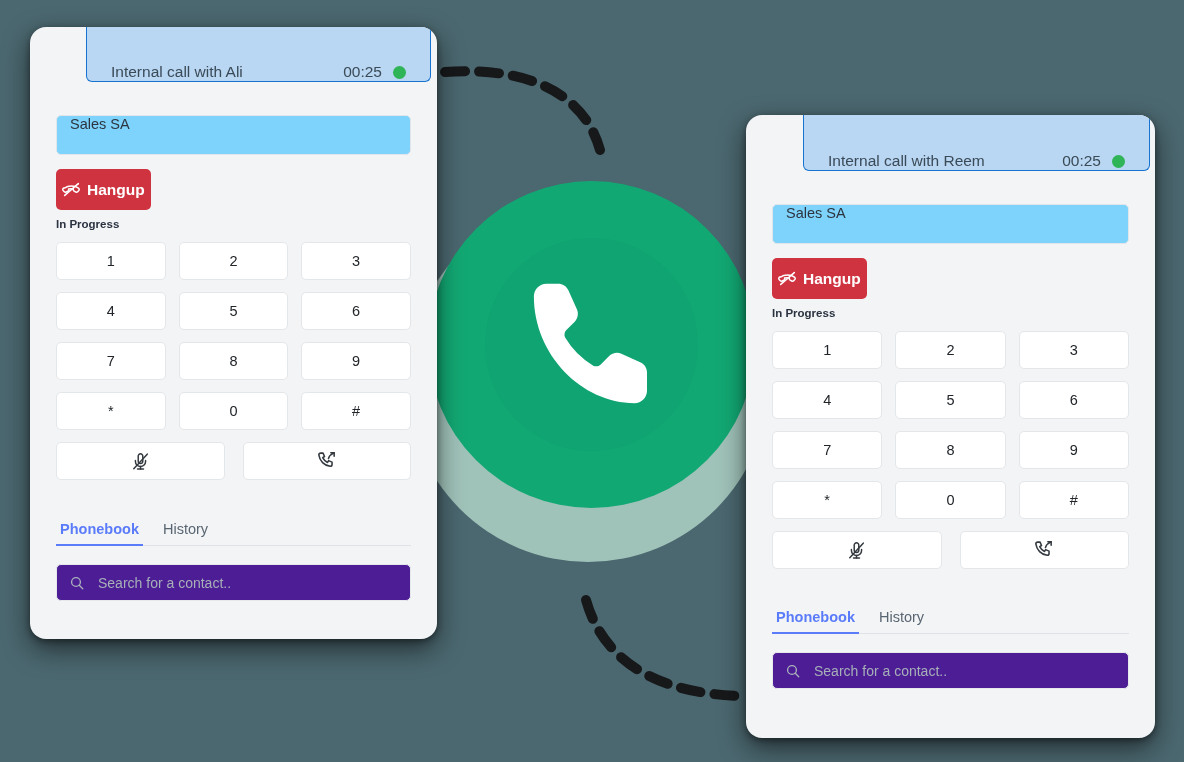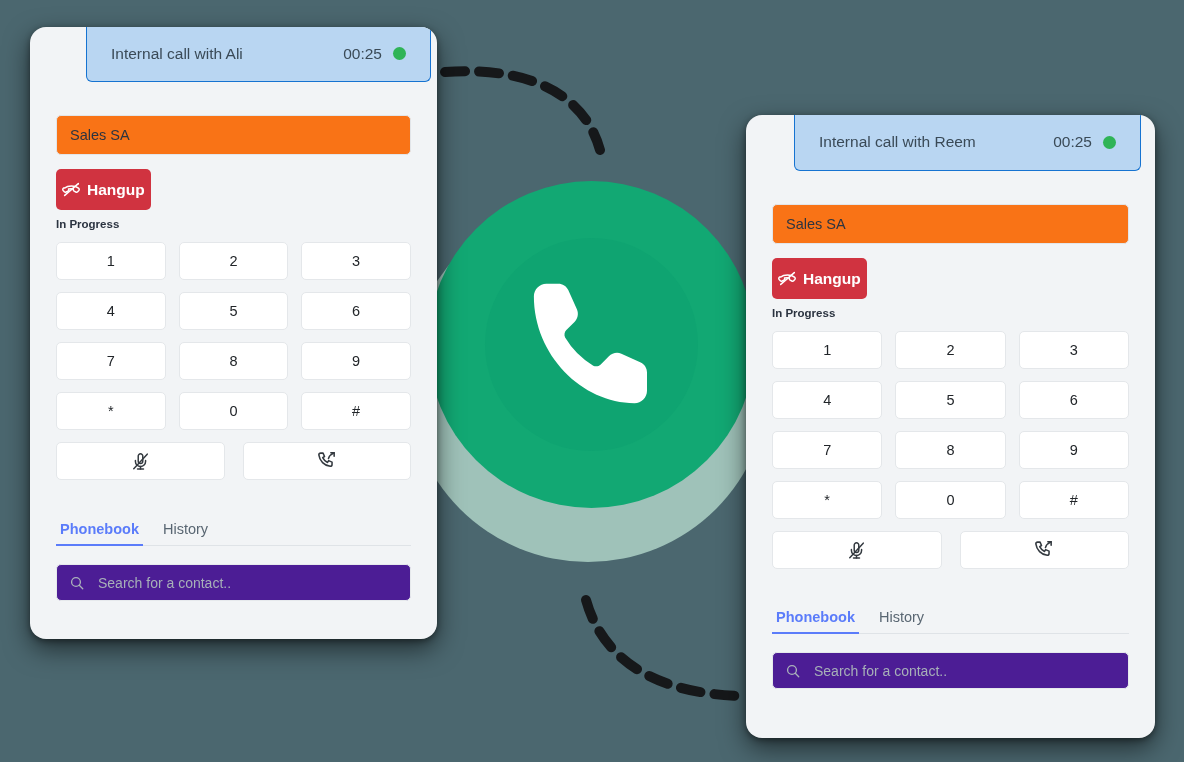--- a/index.html
+++ b/index.html
@@ -79,21 +79,21 @@
   }
   .panel-inner {
     padding: 0 26px;
     box-sizing: border-box;
     height: 100%;
   }
 
   
   .call-banner {
     display: flex;
-    align-items: center;
+    align-items: flex-end;
     justify-content: space-between;
     background: #b9d6f2;
     border: 1px solid #1673d1;
     border-top: none;
     border-radius: 0 0 6px 6px;
     box-sizing: border-box;
   }
   .call-banner-title {
     color: #3a4a57;
   }
@@ -104,25 +104,24 @@
   }
   .call-timer { color: #3a4a57; }
   .status-dot {
     border-radius: 50%;
     background: #2fb457;
     display: inline-block;
   }
 
   
   .number-field {
-    background: #f97316;
+    background: #7dd3fc;
     border: 1px solid #e2e5e9;
     border-radius: 5px;
     display: flex;
-    align-items: center;
     color: #2d3440;
     box-sizing: border-box;
   }
 
   
   .hangup-btn {
     background: #d03340;
     border: none;
     border-radius: 5px;
     color: #ffffff;
@@ -230,21 +229,21 @@
   #panel-left .key { height: 38px; font-size: 14.5px; }
   #panel-left .action-row { gap: 18px; margin-top: 12px; }
   #panel-left .action-btn { height: 38px; }
   #panel-left .tabs { margin-top: 37px; gap: 16px; }
   #panel-left .tab { font-size: 14.5px; padding: 4px 4px 7px 4px; }
   #panel-left .search-box { height: 37px; padding: 0 12px; gap: 11px; margin-top: 18px; }
   #panel-left .search-input { font-size: 14px; }
 
   
   #panel-right { left: 746px; top: 115px; width: 409px; height: 623px; }
-  #panel-right .call-banner { height: 57px; padding: 0 24px; margin-left: 22px; width: 347px;
+  #panel-right .call-banner { height: 57px; padding: 0 24px; margin-left: 31px; width: 347px;
       border-radius: 0 0 6px 6px; gap: 48px; }
   #panel-right .banner-wrap { height: 61px; position: relative; }
   #panel-right .call-banner-title { font-size: 15.5px; }
   #panel-right .call-timer { font-size: 15.5px; }
   #panel-right .status-dot { width: 13px; height: 13px; }
   #panel-right .number-field { height: 40px; padding: 0 13px; font-size: 14.5px; margin-top: 28px; }
   #panel-right .hangup-btn { height: 41px; font-size: 15.5px; margin-top: 14px; }
   #panel-right .in-progress { font-size: 11.5px; margin-top: 8px; }
   #panel-right .keypad { gap: 12px 13px; margin-top: 12px; }
   #panel-right .key { height: 38px; font-size: 14.5px; }

